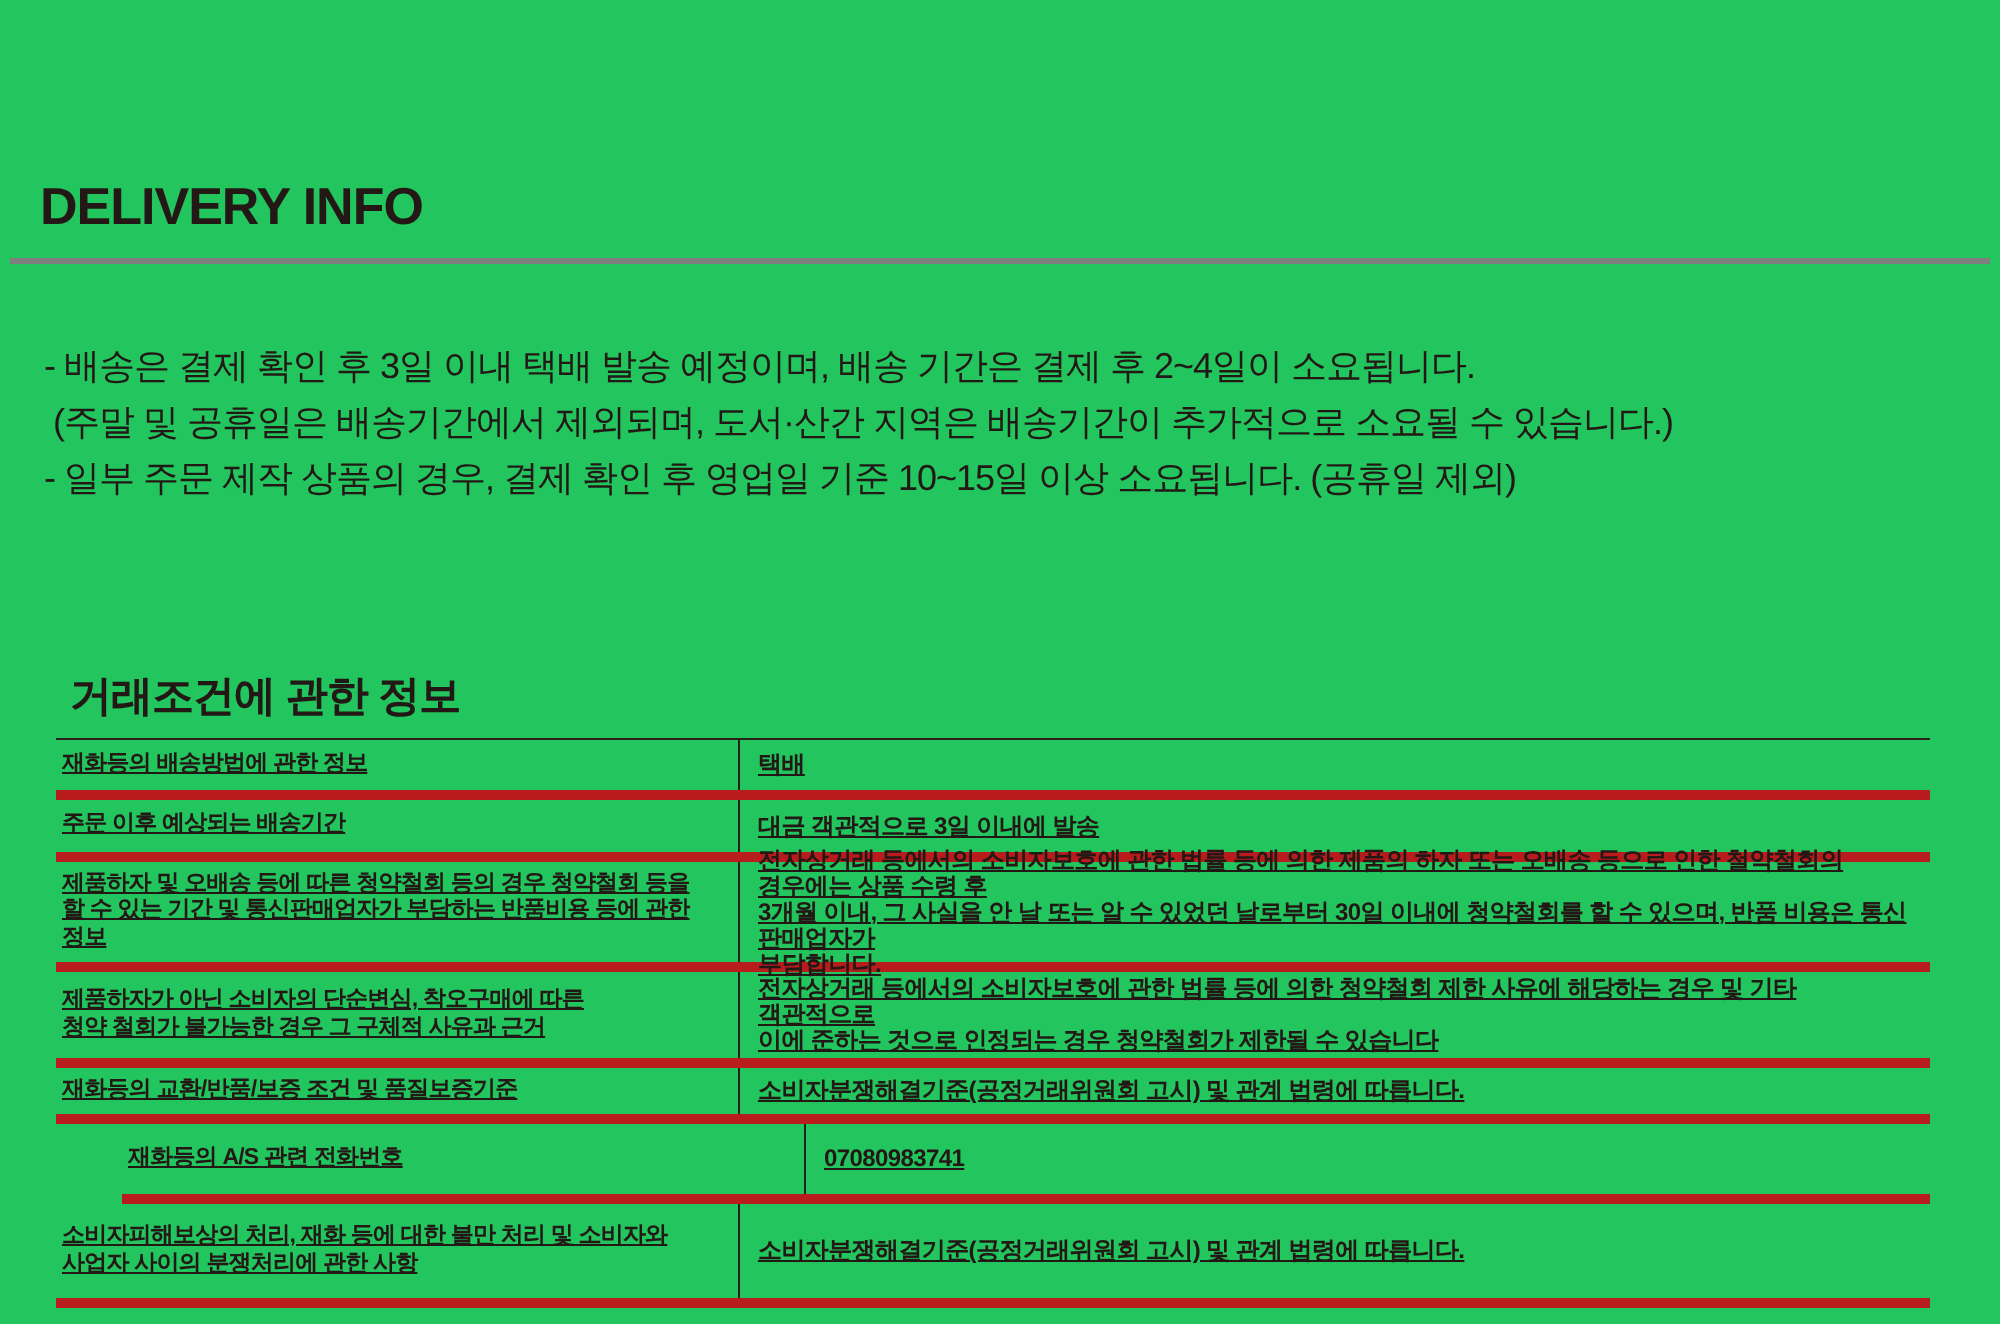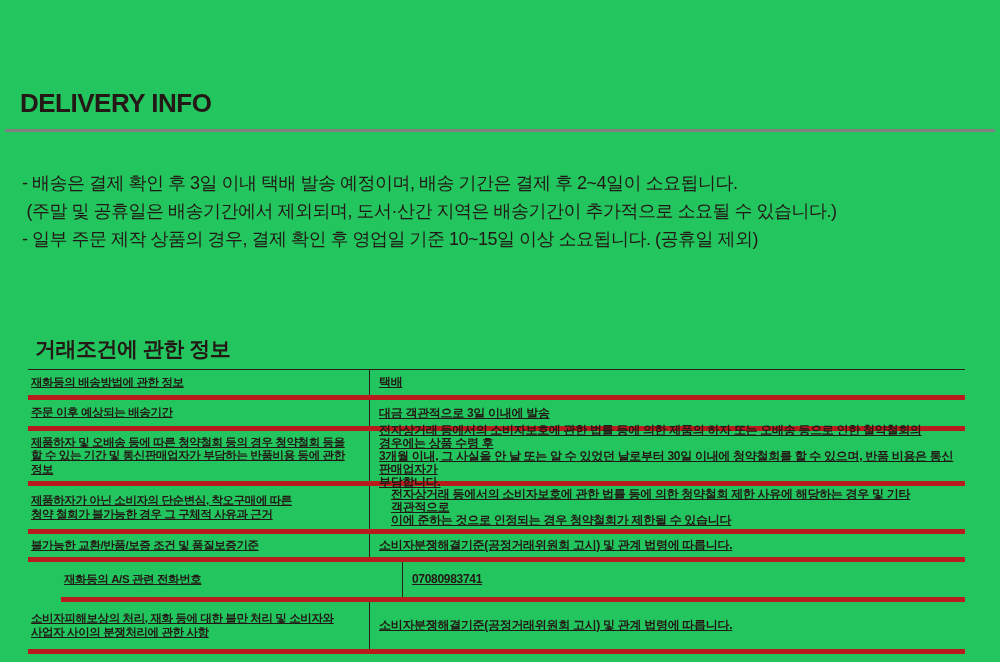--- a/index.html
+++ b/index.html
@@ -51,21 +51,21 @@
     border-top: 1px solid #2a2018;
   }
   .t-row {
     display: flex;
     border-bottom: 5px solid #b91c1c;
     text-decoration: underline;
   }
   .t-row:nth-child(1) { height: 30px; }
   .t-row:nth-child(2) { height: 31px; }
   .t-row:nth-child(3) { height: 55px; }
-  .t-row:nth-child(4) { height: 48px; gap: 12px; }
+  .t-row:nth-child(4) { height: 48px; }
   .t-row:nth-child(5) { height: 28px; }
   .t-row:nth-child(6) { height: 40px; margin-left: 33px; }
   .t-row:nth-child(7) { height: 52px; }
   .t-label {
     width: 342px;
     flex: 0 0 342px;
     border-right: 1px solid #2a2018;
     display: flex;
     align-items: center;
     padding: 2px 6px 2px 3px;
@@ -124,21 +124,21 @@
 3개월 이내, 그 사실을 안 날 또는 알 수 있었던 날로부터 30일 이내에 청약철회를 할 수 있으며, 반품 비용은 통신 판매업자가
 부담합니다.</div>
     </div>
     <div class="t-row">
       <div class="t-label">제품하자가 아닌 소비자의 단순변심, 착오구매에 따른
 청약 철회가 불가능한 경우 그 구체적 사유과 근거</div>
       <div class="t-value">전자상거래 등에서의 소비자보호에 관한 법률 등에 의한 청약철회 제한 사유에 해당하는 경우 및 기타 객관적으로
 이에 준하는 것으로 인정되는 경우 청약철회가 제한될 수 있습니다</div>
     </div>
     <div class="t-row">
-      <div class="t-label">불가능한 교환/반품/보증 조건 및 품질보증기준</div>
+      <div class="t-label">재화등의 교환/반품/보증 조건 및 품질보증기준</div>
       <div class="t-value">소비자분쟁해결기준(공정거래위원회 고시) 및 관계 법령에 따릅니다.</div>
     </div>
     <div class="t-row">
       <div class="t-label">재화등의 A/S 관련 전화번호</div>
       <div class="t-value">07080983741</div>
     </div>
     <div class="t-row">
       <div class="t-label">소비자피해보상의 처리, 재화 등에 대한 불만 처리 및 소비자와
 사업자 사이의 분쟁처리에 관한 사항</div>
       <div class="t-value">소비자분쟁해결기준(공정거래위원회 고시) 및 관계 법령에 따릅니다.</div>

